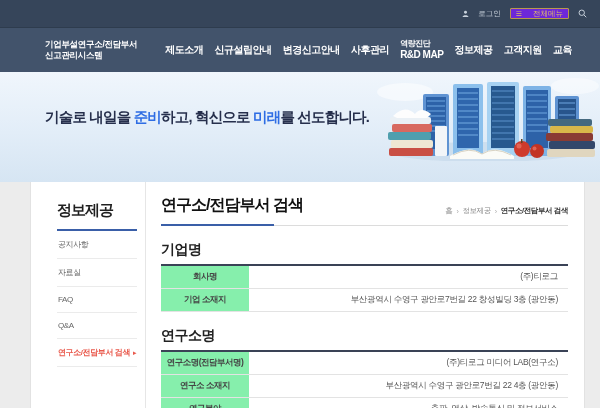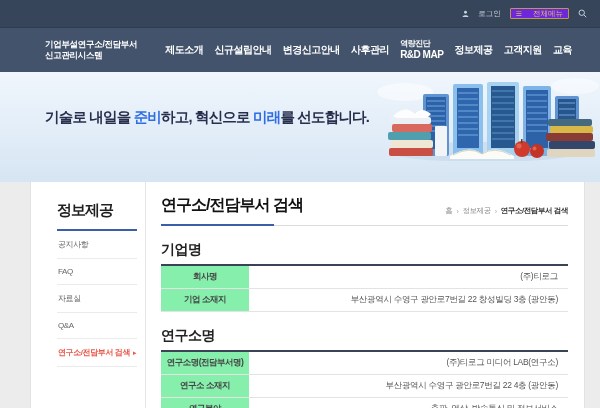--- a/index.html
+++ b/index.html
@@ -218,25 +218,25 @@
 <div class="content">
   <div class="page">
 
     <div class="sidebar">
       <div class="side-title">정보제공</div>
       <div class="side-item">
         <span>공지사항</span>
 
       </div>
       <div class="side-item">
+        <span>자료실</span>
+
+      </div>
+      <div class="side-item">
         <span>FAQ</span>
-
-      </div>
-      <div class="side-item">
-        <span>자료실</span>
 
       </div>
       <div class="side-item">
         <span>Q&amp;A</span>
 
       </div>
       <div class="side-item active">
         <span>연구소/전담부서 검색</span>
         <span class="arr">▸</span>
       </div>

